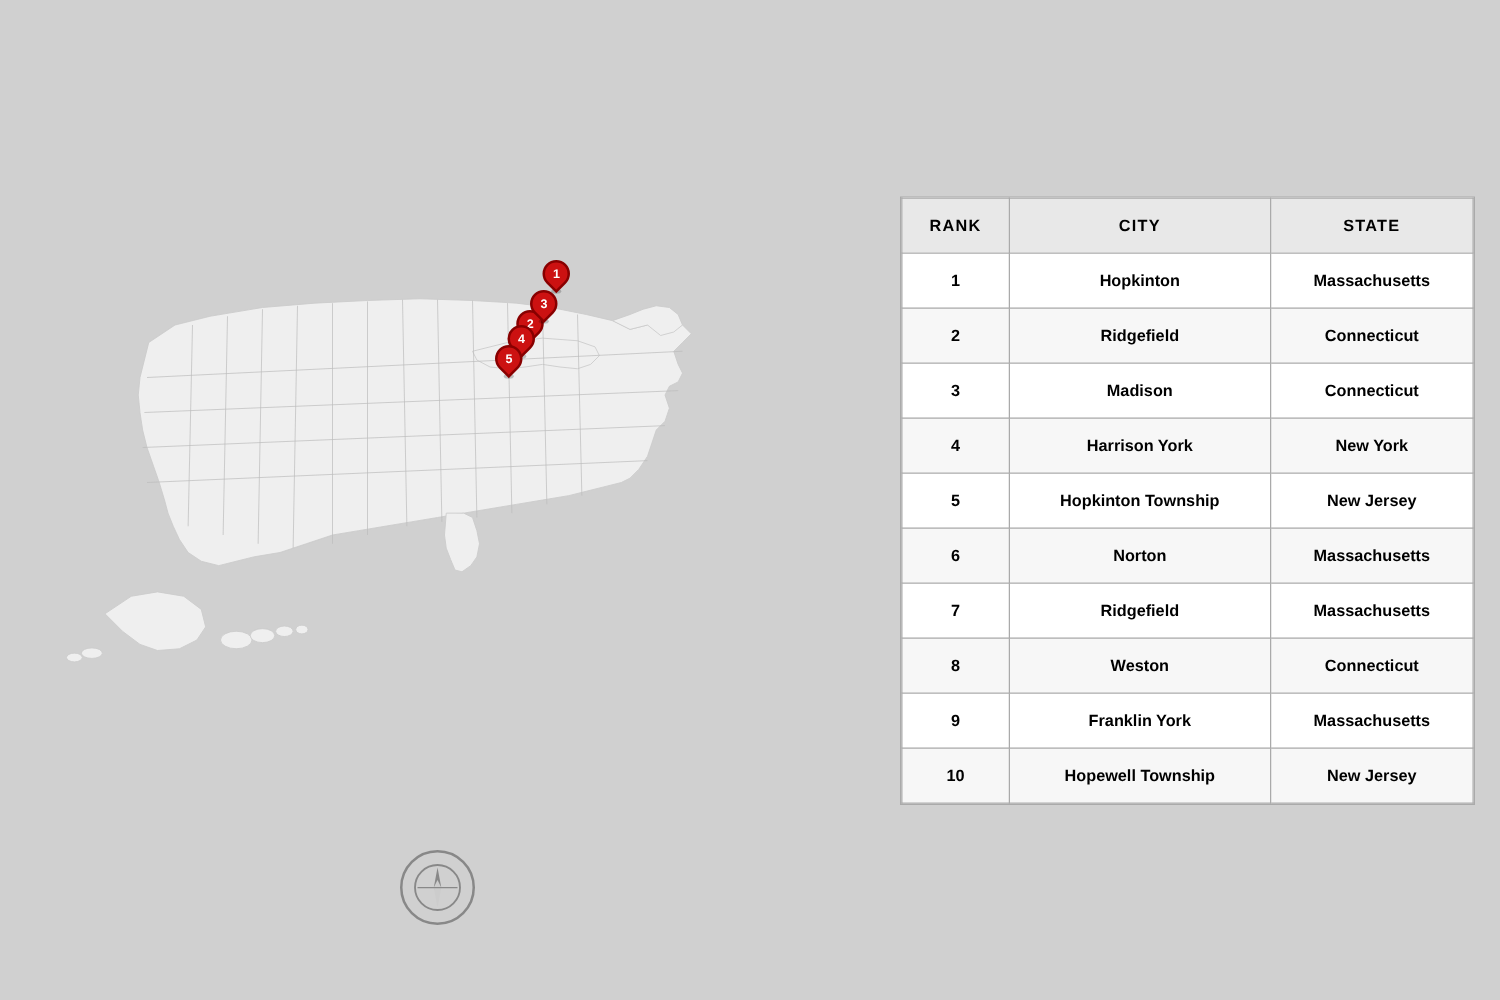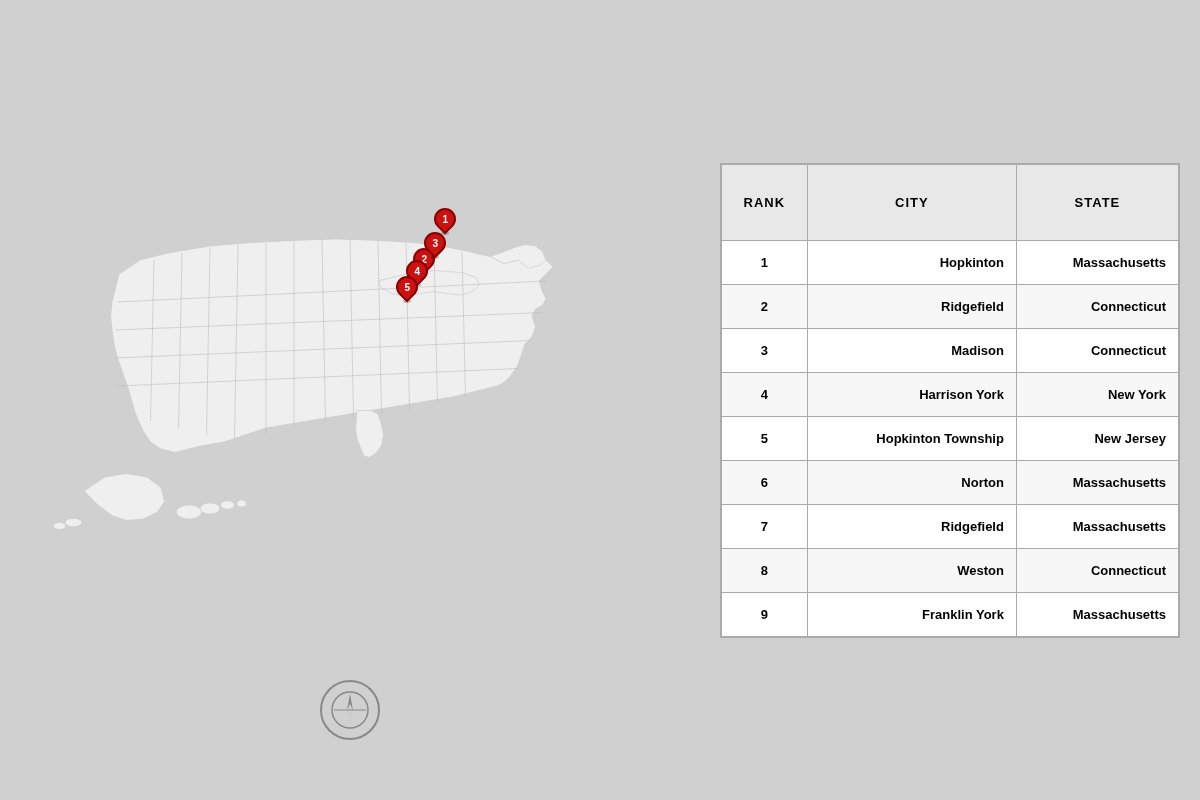--- a/index.html
+++ b/index.html
@@ -89,21 +89,21 @@
       border: 1.5px solid #aaa;
     }
     table {
       width: 100%;
       border-collapse: collapse;
     }
     thead tr {
       background: #e8e8e8;
     }
     thead th {
-      padding: 30px 10px;
+      padding: 14px 10px;
       font-size: 13px;
       font-weight: 700;
       letter-spacing: 1px;
       text-align: center;
       border: 1.5px solid #aaa;
       text-transform: uppercase;
     }
     tbody tr {
       background: white;
     }
@@ -111,21 +111,21 @@
       background: #f7f7f7;
     }
     tbody td {
       padding: 14px 12px;
       font-size: 13px;
       border: 1.5px solid #aaa;
       text-align: center;
     }
     tbody td:nth-child(2),
     tbody td:nth-child(3) {
-      text-align: right;
+      text-align: center;
       font-weight: 600;
     }
     tbody td:first-child {
       font-weight: 600;
     }
   </style>
 </head>
 <body>
 
 <div class="map-container">
@@ -275,15 +275,20 @@
         <tr>
           <td>8</td>
           <td>Weston</td>
           <td>Connecticut</td>
         </tr>
         <tr>
           <td>9</td>
           <td>Franklin York</td>
           <td>Massachusetts</td>
         </tr>
+        <tr>
+          <td>10</td>
+          <td>Hopewell Township</td>
+          <td>New Jersey</td>
+        </tr>
       </tbody>
   </table>
 </div>
 
 </body></html>

